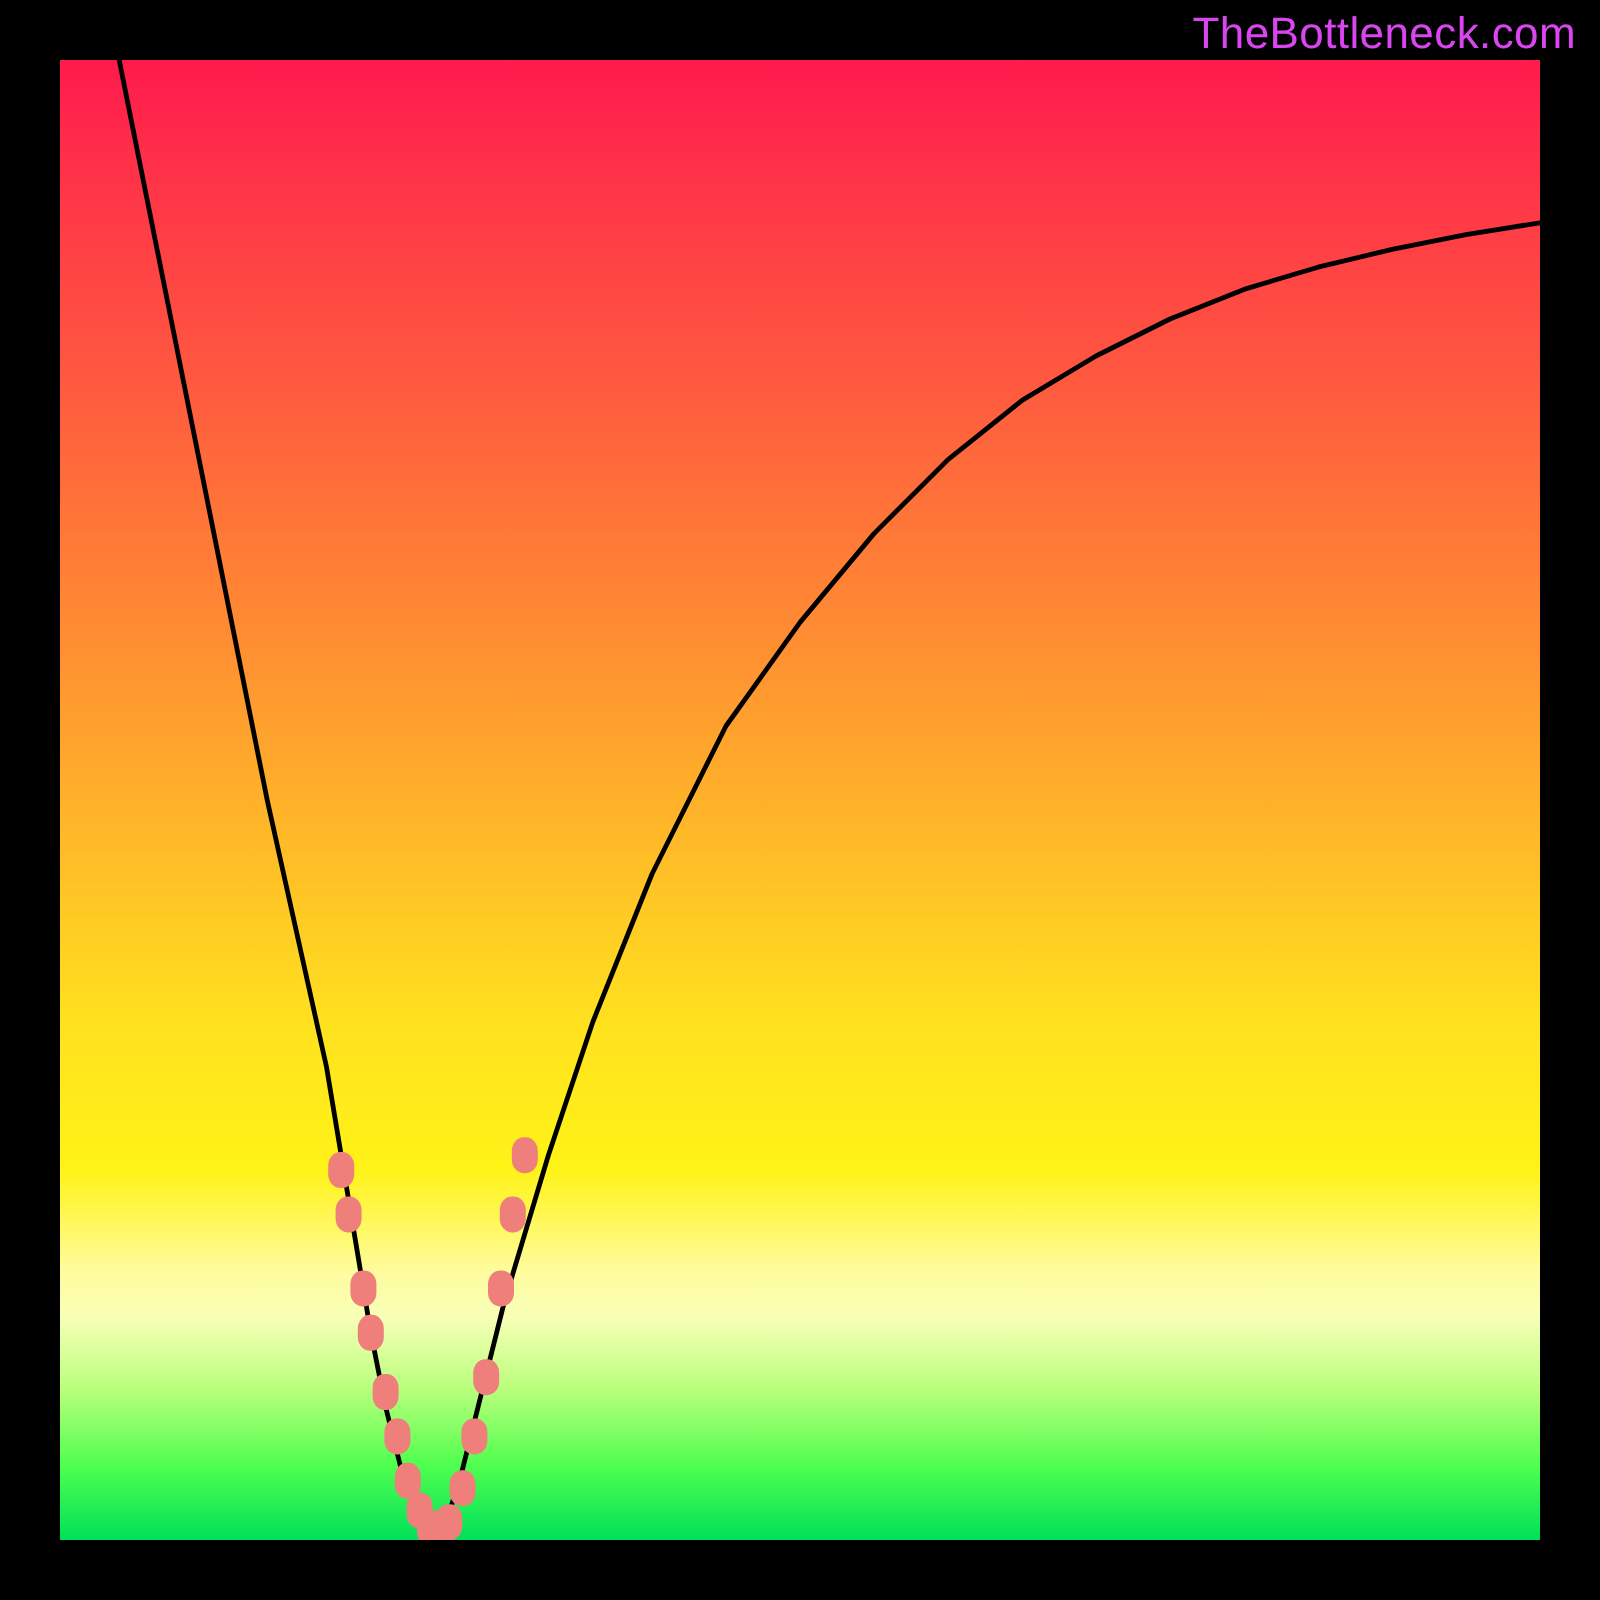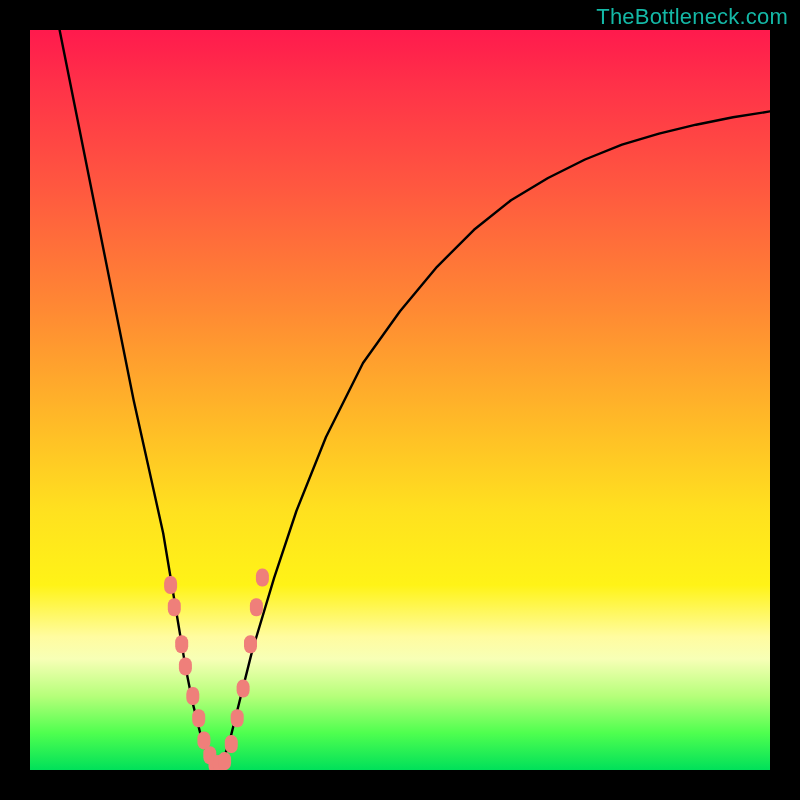--- a/index.html
+++ b/index.html
@@ -41,21 +41,21 @@
       #f7ffb6 85%,
       #b6ff7a 90%,
       #4fff4f 95%,
       #00e05a 100%
     );
   }
   .watermark {
     position: absolute;
     top: 4px;
     right: 12px;
-    color: #14b8a6;
+    color: #d946ef;
     font-size: 22px;
     font-weight: 500;
     letter-spacing: 0.2px;
     user-select: none;
   }
   svg.curve {
     position: absolute;
     inset: 0;
   }
 </style>

